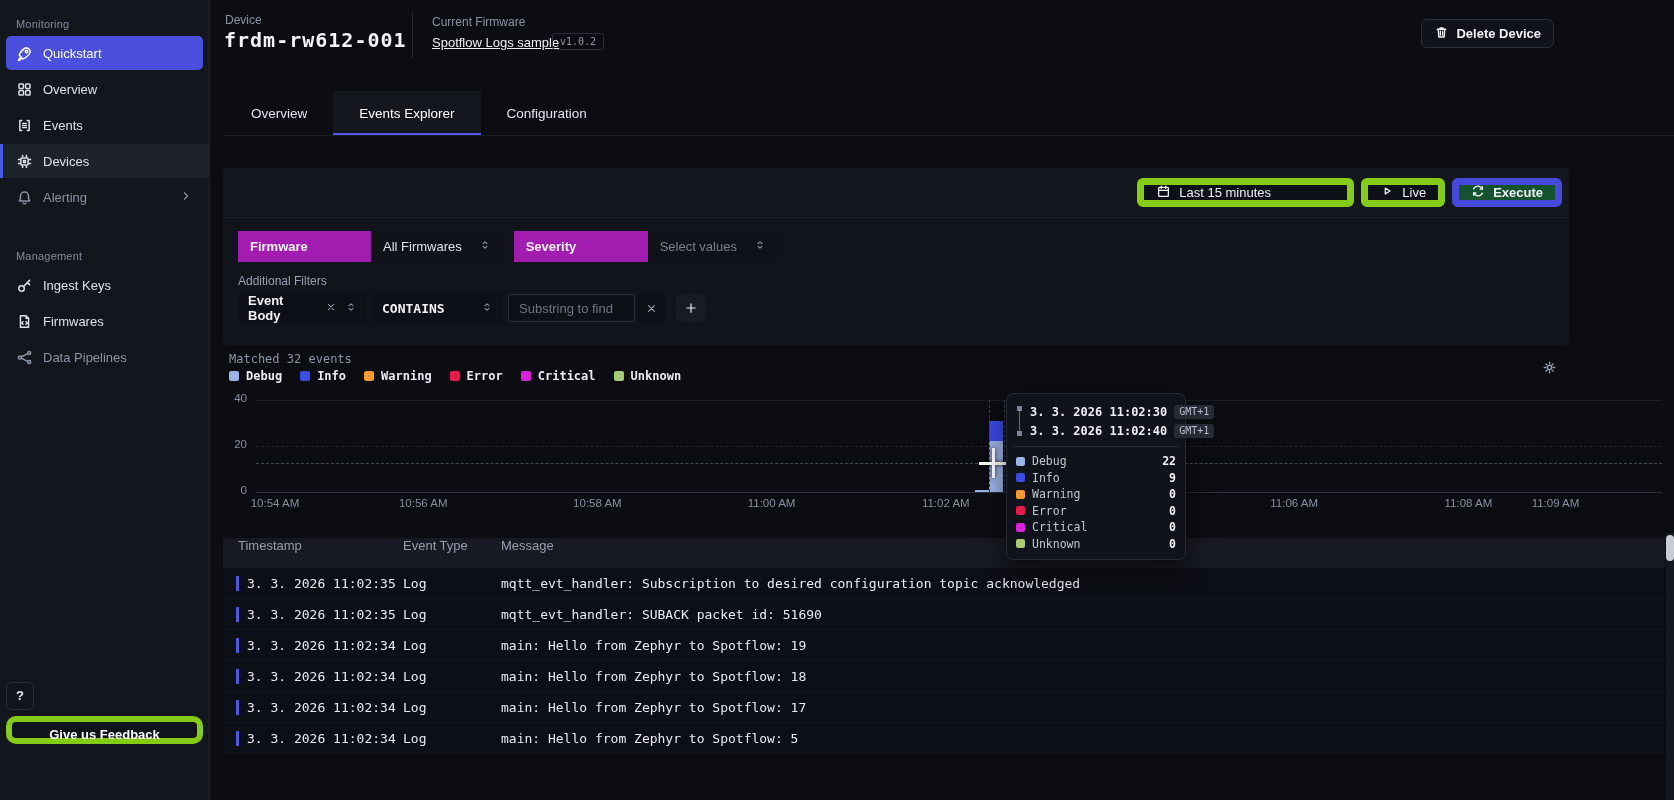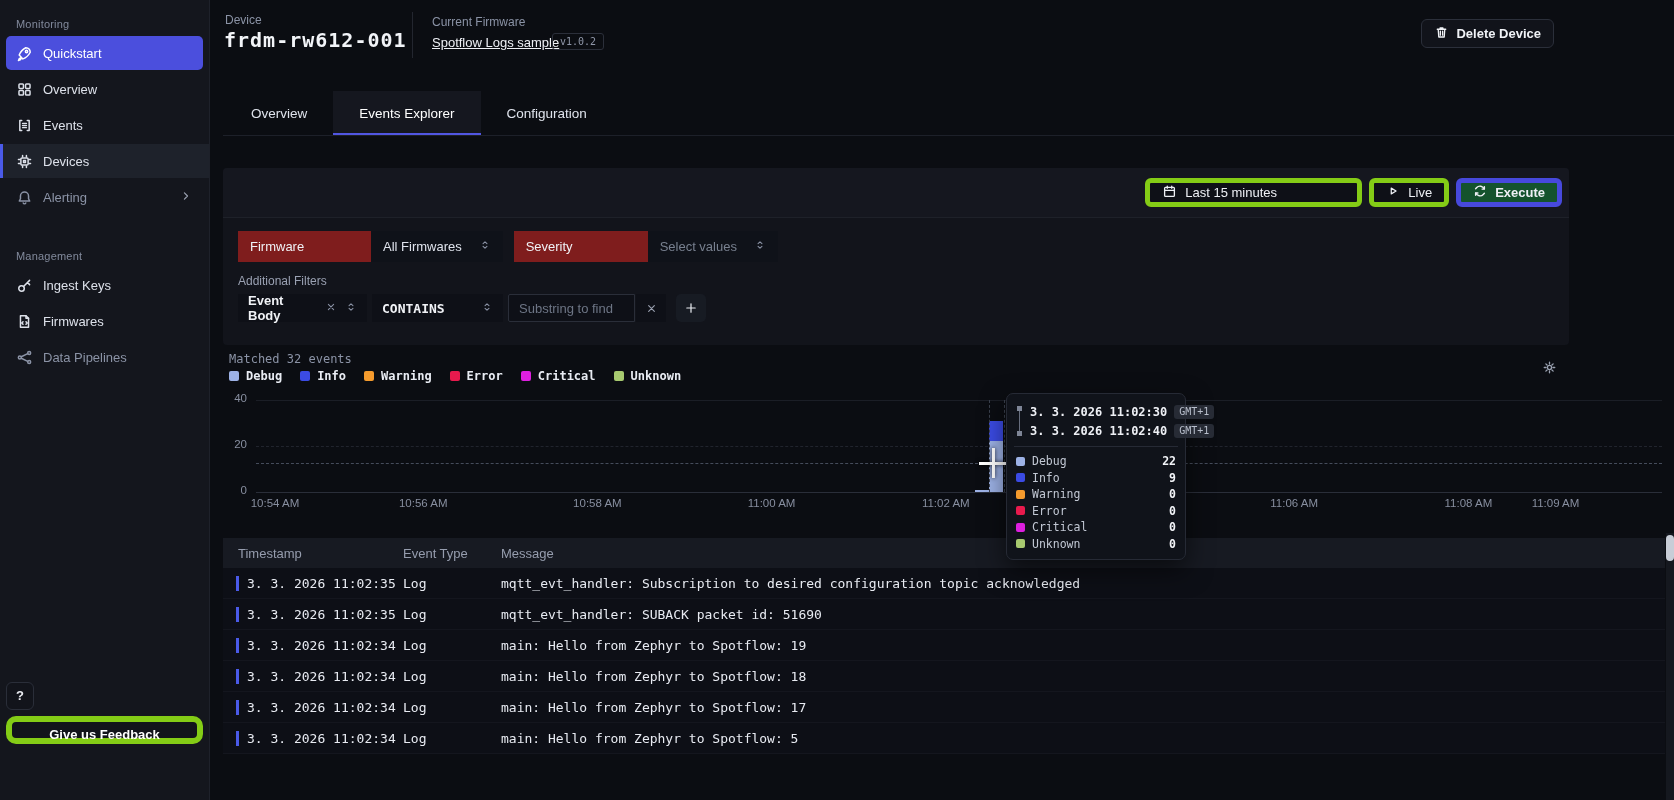--- a/index.html
+++ b/index.html
@@ -52,29 +52,29 @@
   .tab.active::after { content:""; position:absolute; left:0; right:0; bottom:0; height:3px; background:#5156e2; }
   .tabs-divider { position:absolute; left:13px; right:0; top:135px; height:1px; background:#1d2029; }
 
   
   .panel { position:absolute; left:13px; top:168px; width:1346px; height:177px;
            background:#12141b; border-radius:4px; }
   .panel-toolbar { position:absolute; left:0; right:0; top:0; height:50px; background:#15171f;
            border-bottom:1px solid #1e2129; border-radius:4px 4px 0 0;
            display:flex; align-items:center; justify-content:flex-end; gap:7px; padding-right:7px; }
   .btn { display:flex; align-items:center; gap:8px; height:29px; padding:0 12px;
-         border:5px solid #84cc16; border-radius:6px; background:#0e1017; color:#eef0f5;
+         border:7px solid #84cc16; border-radius:6px; background:#0e1017; color:#eef0f5;
          font-size:13px; cursor:pointer; }
   .btn.time-range { width:217px; justify-content:flex-start; }
   .btn.primary { background:#14532d; border-color:#4749dc; font-weight:bold; }
 
   .filters-area { position:absolute; left:15px; top:63px; right:15px; }
   .fgroup { display:inline-flex; vertical-align:top; margin-right:7px; }
   .fcell { height:31px; display:flex; align-items:center; padding:0 12px; font-size:13px; }
-  .fcell.label { background:#7f1d1d; color:#f0f2f6; font-weight:normal; }
+  .fcell.label { background:#a21caf; color:#f0f2f6; font-weight:bold; }
   .fcell.select { background:#0f1219; color:#dfe3ec; justify-content:space-between; cursor:pointer; }
   .fcell.select .ph { color:#78808f; }
   .af-label { margin:12px 0 6px 0; font-size:12px; color:#9aa1b2; }
   .fcell2 { height:28px; display:flex; align-items:center; gap:8px; padding:0 10px;
             background:#0e1017; color:#f0f2f6; font-size:13px; cursor:pointer; }
   .fcell2 .dim { color:#8b93a6; }
   .finput { height:28px; width:127px; background:#0e1017; border:1px solid #2a2e39; border-radius:2px 0 0 2px;
             color:#dfe3ec; padding:0 10px; font-size:13px; font-family:"Liberation Sans",sans-serif; }
   .finput::placeholder { color:#6d7585; }
   .sq-btn { height:28px; width:30px; display:flex; align-items:center; justify-content:center;
@@ -116,21 +116,21 @@
   .tt-time { font-size:12px; font-weight:bold; color:#eef0f5; flex:1; white-space:nowrap; }
   .tt-badge { font-size:10px; color:#b9bfcc; background:#272b35; border-radius:3px; padding:1.5px 5px; }
   .tt-div { height:1px; background:#262a35; margin:6px -2px 6px -2px; }
   .tt-row { display:flex; align-items:center; gap:7px; height:16.5px; font-size:11.5px; }
   .tt-row .sw { width:9px; height:9px; border-radius:2px; }
   .tt-row .nm { color:#c2c8d4; flex:1; }
   .tt-row .vl { color:#f2f4f8; font-weight:bold; }
 
   
   .table { position:absolute; left:13px; top:538px; width:1442px; }
-  .t-head { display:flex; height:30px; align-items:center; background:#171a22; color:#969dae; font-size:13px; }
+  .t-head { display:flex; height:30px; align-items:flex-start; background:#171a22; color:#969dae; font-size:13px; }
   .t-row { display:flex; height:31px; align-items:center; border-bottom:1px solid #14161e;
            background:#0d0f16; color:#e8ebf2; font-size:13px; position:relative; cursor:default; }
   .c-ts { width:180px; padding-left:24px; position:relative; }
   .t-head .c-ts { padding-left:15px; }
   .c-type { width:98px; }
   .c-msg { flex:1; }
   .row-marker { position:absolute; left:13px; top:8px; width:3px; height:15px; background:#4a5ae8; }
 
   .scrollbar-track { position:absolute; left:1456px; top:533px; width:8px; height:267px; background:#15181f; }
   .scrollbar-thumb { position:absolute; left:0; top:2px; width:8px; height:26px; background:#c8cdd7; border-radius:4px; }

